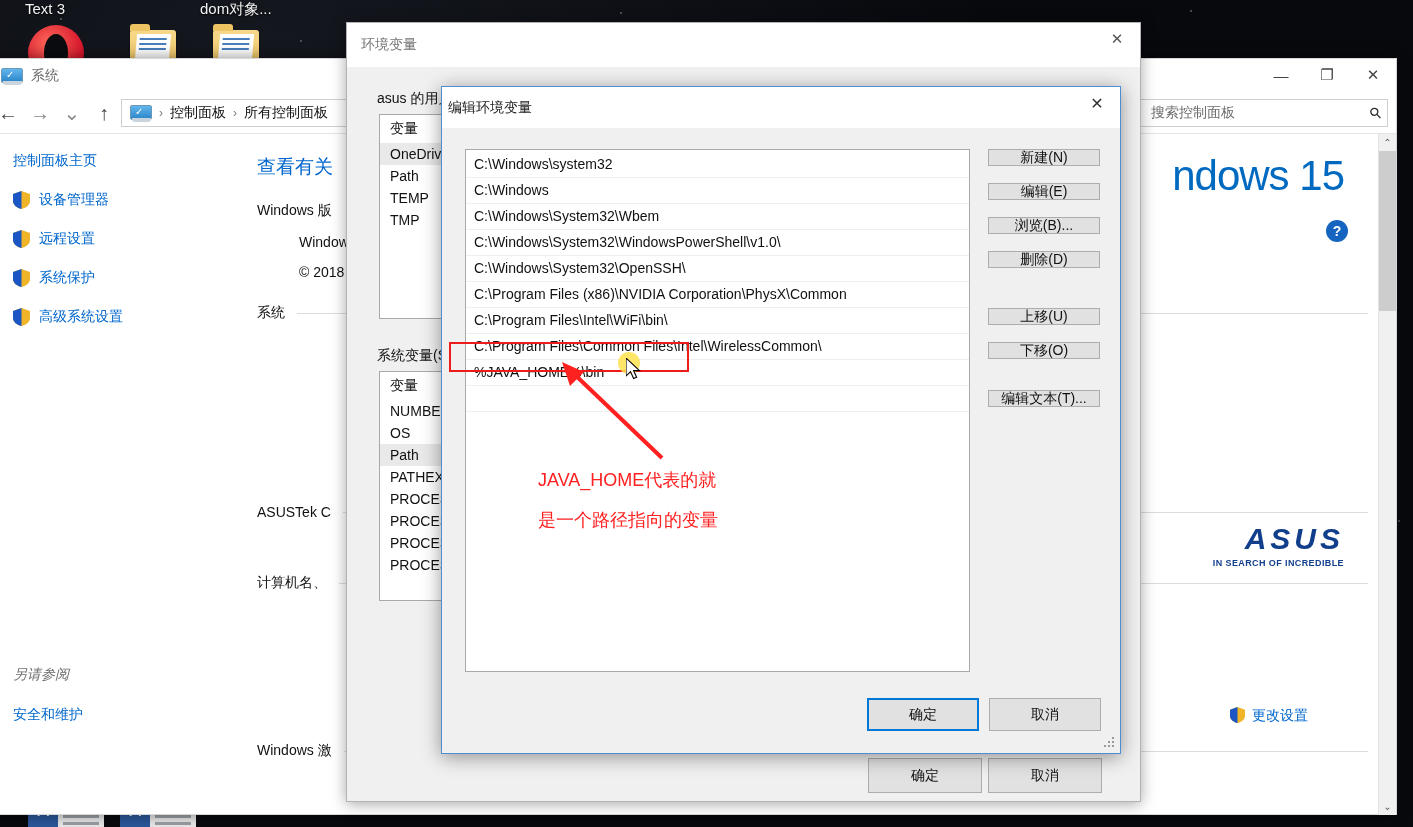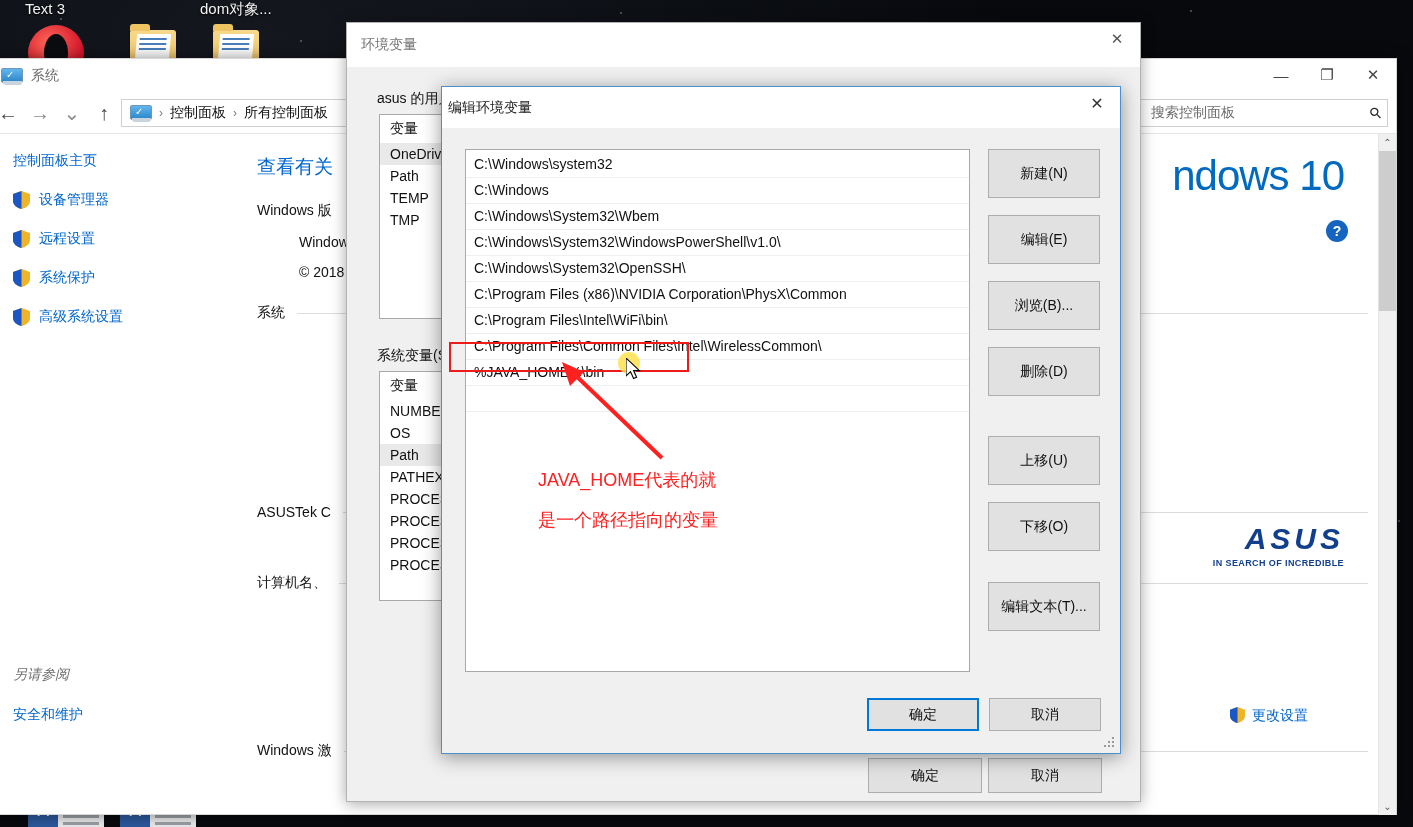--- a/index.html
+++ b/index.html
@@ -86,21 +86,21 @@
   #env-ok{left:521px;top:735px;}
   #env-cancel{left:641px;top:735px;}
   
   #editwin{position:absolute;left:441px;top:86px;width:678px;height:666px;background:#f0f0f0;border:1px solid #4a8fd0;box-shadow:0 3px 18px rgba(0,0,0,.4);}
   #edit-title{height:41px;background:#fff;display:flex;align-items:center;padding-left:6px;}
   #edit-title .t{color:#1b1b1b;font-size:14px;}
   #edit-close{position:absolute;right:0;top:0;width:46px;height:33px;display:flex;align-items:center;justify-content:center;color:#333;font-size:16px;}
   #pathlist{position:absolute;left:23px;top:62px;width:505px;height:523px;background:#fff;border:1px solid #a9a9a9;box-sizing:border-box;padding:2px 0;overflow:hidden;}
   .pitem{height:25px;line-height:25px;padding-left:8px;font-size:14px;color:#111;border-bottom:1px solid #efefef;white-space:nowrap;}
   .btncol{position:absolute;left:546px;top:62px;width:112px;}
-  .dbtn{width:112px;height:49px;border:1px solid #adadad;background:#e1e1e1;font-size:14px;color:#111;display:flex;align-items:center;justify-content:center;margin-bottom:17px;box-sizing:border-box;}
+  .dbtn{width:112px;height:17px;border:1px solid #adadad;background:#e1e1e1;font-size:14px;color:#111;display:flex;align-items:center;justify-content:center;margin-bottom:17px;box-sizing:border-box;}
   .gapA{margin-top:40px;}
   .gapB{margin-top:31px;}
   #edit-ok{position:absolute;left:425px;top:611px;width:112px;height:33px;border:2px solid #0078d7;background:#e1e1e1;font-size:14px;color:#111;display:flex;align-items:center;justify-content:center;box-sizing:border-box;}
   #edit-cancel{position:absolute;left:547px;top:611px;width:112px;height:33px;border:1px solid #adadad;background:#e1e1e1;font-size:14px;color:#111;display:flex;align-items:center;justify-content:center;box-sizing:border-box;}
   #grip{position:absolute;right:4px;bottom:4px;width:12px;height:12px;}
   #grip i{position:absolute;width:2px;height:2px;background:#9a9a9a;}
   
   #redbox{position:absolute;left:449px;top:342px;width:240px;height:30px;border:2px solid #ee1b1b;box-sizing:border-box;pointer-events:none;}
   #anno{position:absolute;left:538px;top:460px;color:#ff2020;font-size:18px;line-height:40px;white-space:nowrap;}
   #arrowsvg{position:absolute;left:540px;top:350px;pointer-events:none;}
@@ -306,21 +306,21 @@
         <div class="row2">
             <span class="lab">工作组:</span>
           </div>
 
         <div class="sechdr">
           <span>Windows 激</span>
             <span class="rule"></span>
         </div>
       </div>
 
-      <div id="win10">ndows 10</div>
+      <div id="win10">ndows 15</div>
 
       <div id="asuslogo">
         <div class="nm">ASUS</div>
         <div class="tag">IN SEARCH OF INCREDIBLE</div>
       </div>
 
       <div id="helpq">?</div>
 
       <div id="chg">
         <span class="shield">

